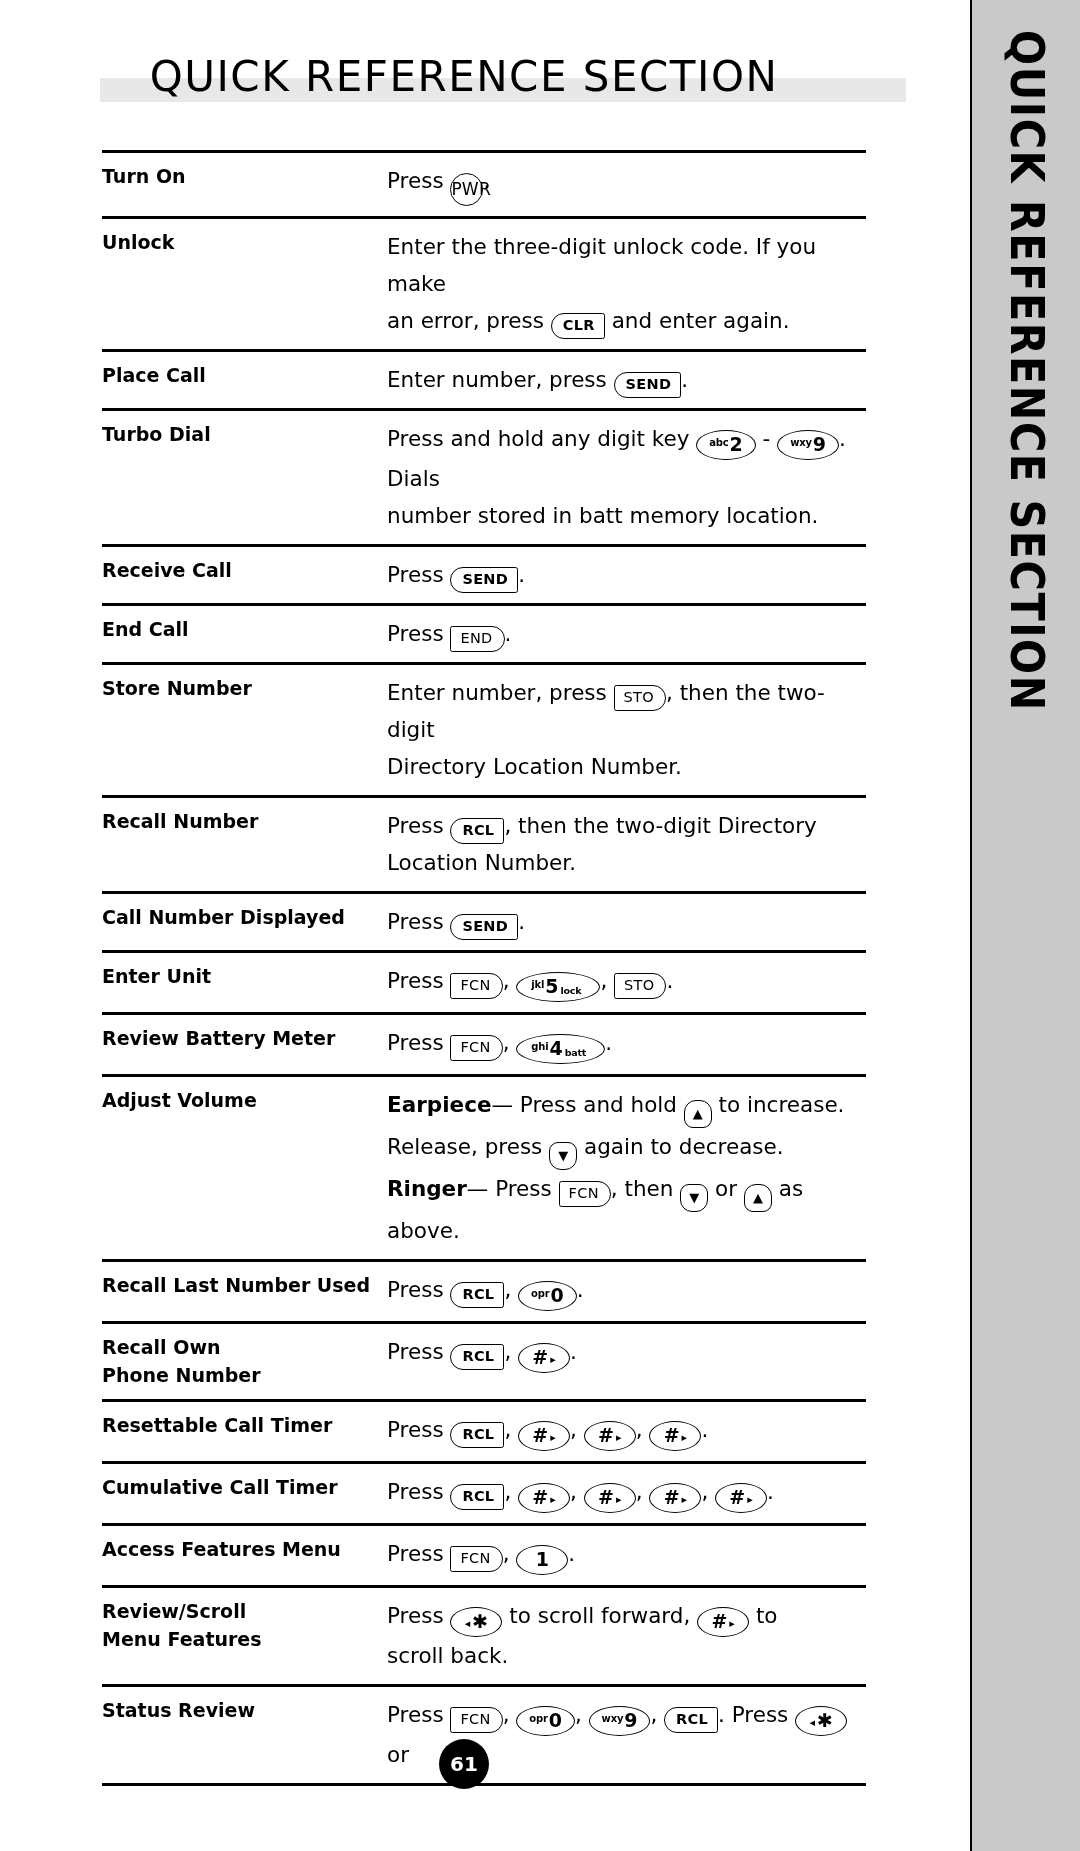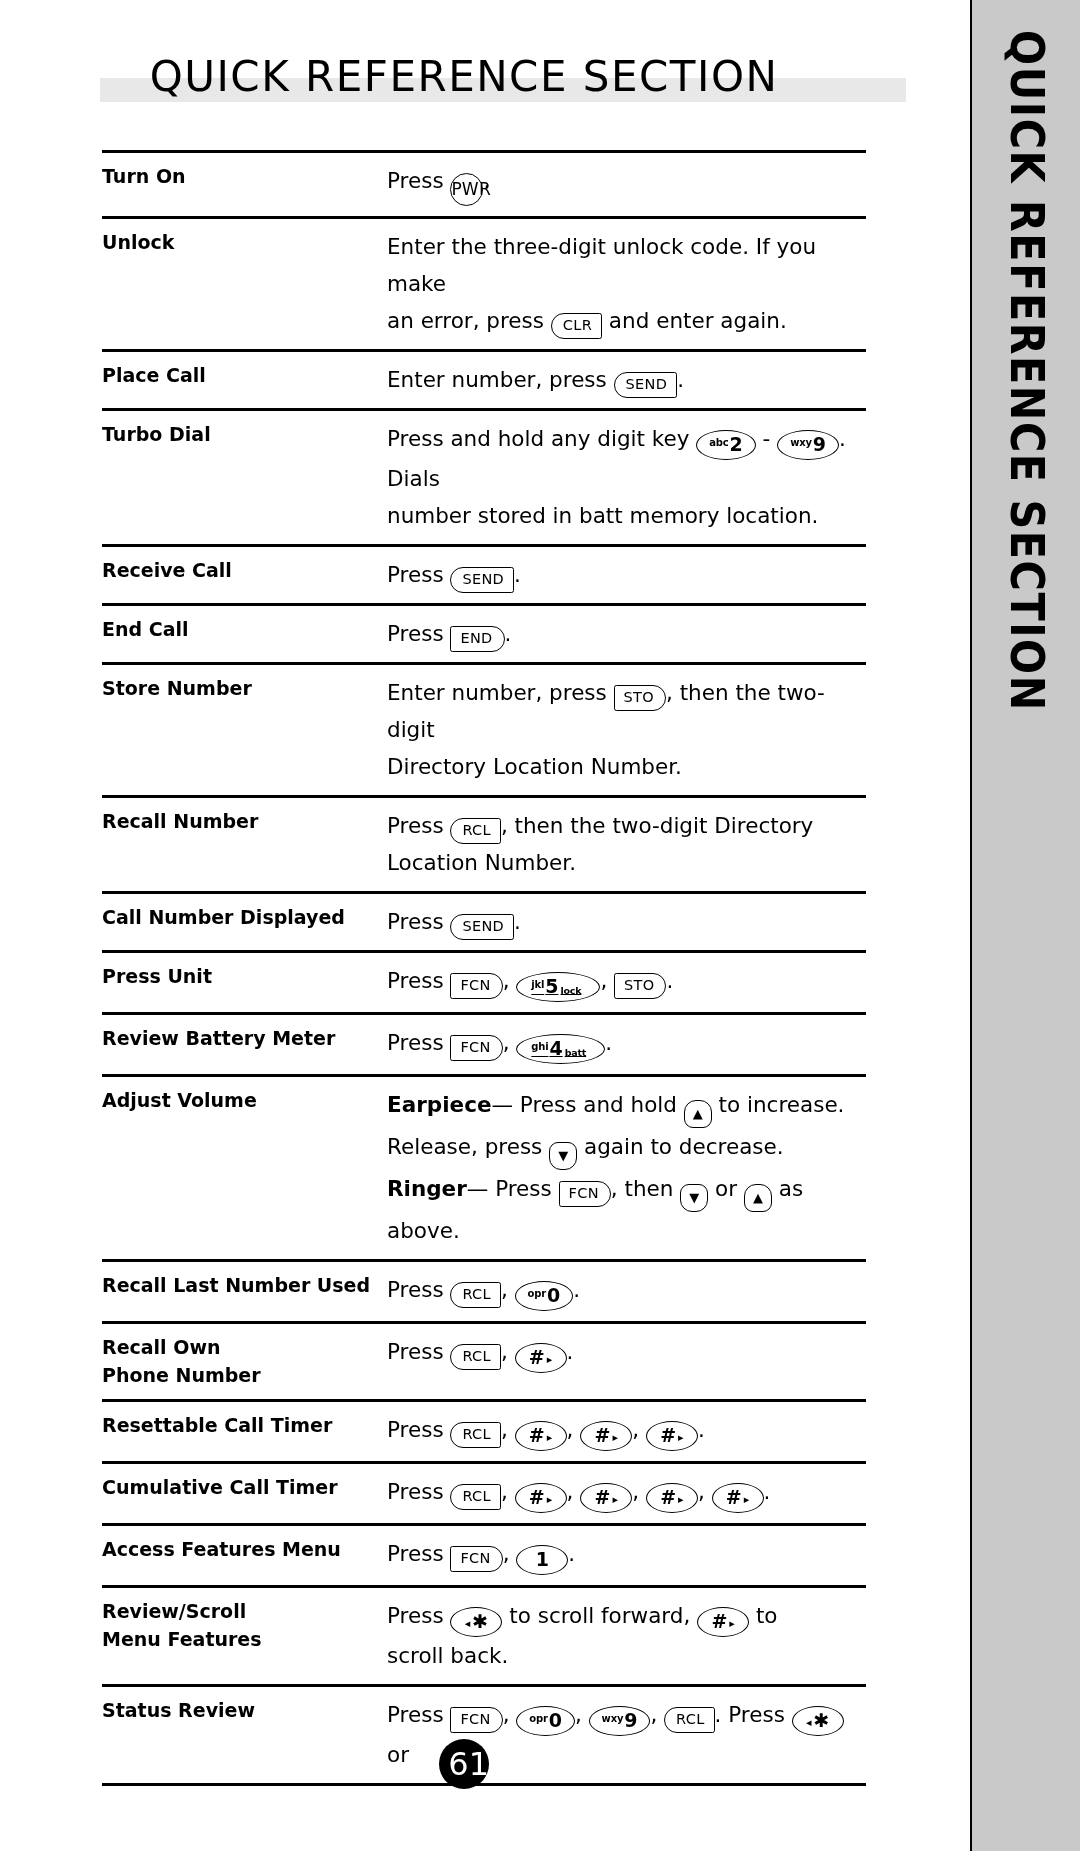--- a/index.html
+++ b/index.html
@@ -111,20 +111,21 @@
     white-space:nowrap;
     font-family:"DejaVu Sans", sans-serif;
     line-height:1;
   }
   
   .key.k-lrs {
     padding:4px 9px 5px 11px;
     font-size:14.5px;
     letter-spacing:0.3px;
     border-radius:16px 3px 3px 16px;
+    font-weight:bold;
   }
   
   .key.k-srr {
     padding:4px 11px 5px 9px;
     font-size:14.5px;
     letter-spacing:0.3px;
     border-radius:3px 16px 16px 3px;
   }
   
   .key.k-circ {
@@ -138,21 +139,21 @@
   }
   
   .key.k-ell {
     border-radius:50% / 50%;
     padding:4px 12px 5px 12px;
     min-width:52px;
     font-size:19px;
     font-weight:700;
     vertical-align:-5px;
   }
-  .key.k-ell.wide { padding:4px 18px 5px 14px;text-decoration:underline; }
+  .key.k-ell.wide { padding:4px 18px 5px 14px; }
   .key.k-ell sup {
     font-size:10px;
     font-weight:700;
     letter-spacing:-0.2px;
     vertical-align:5px;
     margin-right:1px;
   }
   .key.k-ell sub {
     font-size:9.5px;
     font-weight:700;
@@ -188,24 +189,24 @@
     bottom:62px;
     text-align:center;
   }
   .page-number .bubble {
     display:inline-block;
     width:50px; height:50px;
     background:#000;
     color:#fff;
     border-radius:50%;
     font-family:"DejaVu Sans", sans-serif;
-    font-weight:400;
-    font-size:32px;
+    font-weight:700;
+    font-size:20px;
     line-height:50px;
-    text-align:right;
+    text-align:center;
   }
 </style>
 </head>
 <body>
 
 <div class="page">
 
   <div class="header-wrap">
     <div class="header-band"></div>
     <div class="header-title">QUICK REFERENCE SECTION</div>
@@ -242,21 +243,21 @@
       </div>
       <div class="qr-row">
         <div class="qr-label">Recall Number</div>
         <div class="qr-desc"><span>Press </span><span class="key k-lrs">RCL</span><span>, then the two-digit Directory</span><br><span>Location Number.</span></div>
       </div>
       <div class="qr-row">
         <div class="qr-label">Call Number Displayed</div>
         <div class="qr-desc"><span>Press </span><span class="key k-lrs">SEND</span><span>.</span></div>
       </div>
       <div class="qr-row">
-        <div class="qr-label">Press Unit</div>
+        <div class="qr-label">Enter Unit</div>
         <div class="qr-desc"><span>Press </span><span class="key k-srr">FCN</span><span>, </span><span class="key k-ell wide"><sup>jkl</sup>5<sub>lock</sub></span><span>, </span><span class="key k-srr">STO</span><span>.</span></div>
       </div>
       <div class="qr-row">
         <div class="qr-label">Review Battery Meter</div>
         <div class="qr-desc"><span>Press </span><span class="key k-srr">FCN</span><span>, </span><span class="key k-ell wide"><sup>ghi</sup>4<sub>batt</sub></span><span>.</span></div>
       </div>
       <div class="qr-row">
         <div class="qr-label">Adjust Volume</div>
         <div class="qr-desc"><span class="lead">Earpiece</span><span>— Press and hold </span><span class="key k-arr">▲</span><span> to increase.</span><br><span>Release, press </span><span class="key k-arr down">▼</span><span> again to decrease.</span><br><span class="lead">Ringer</span><span>— Press </span><span class="key k-srr">FCN</span><span>, then </span><span class="key k-arr down">▼</span><span> or </span><span class="key k-arr">▲</span><span> as above.</span></div>
       </div>

